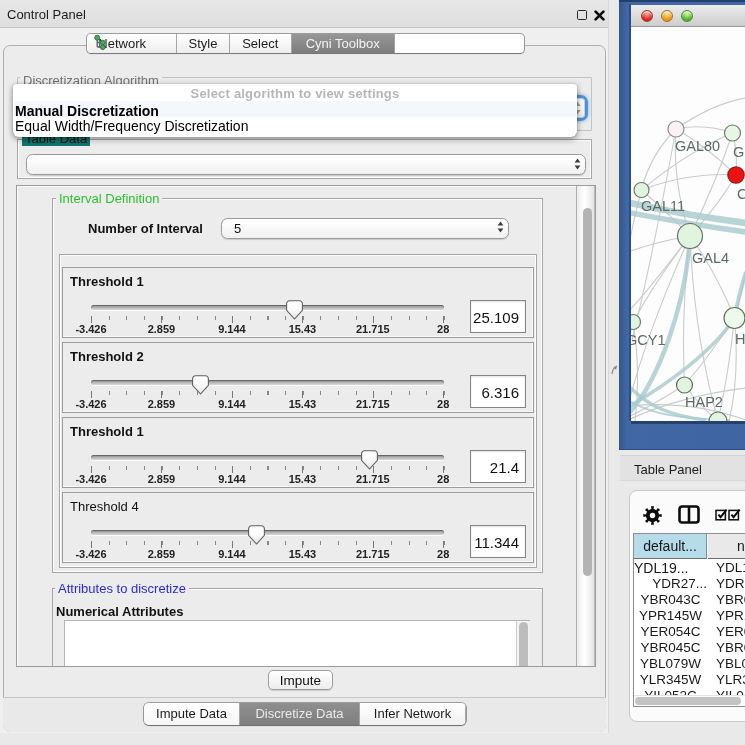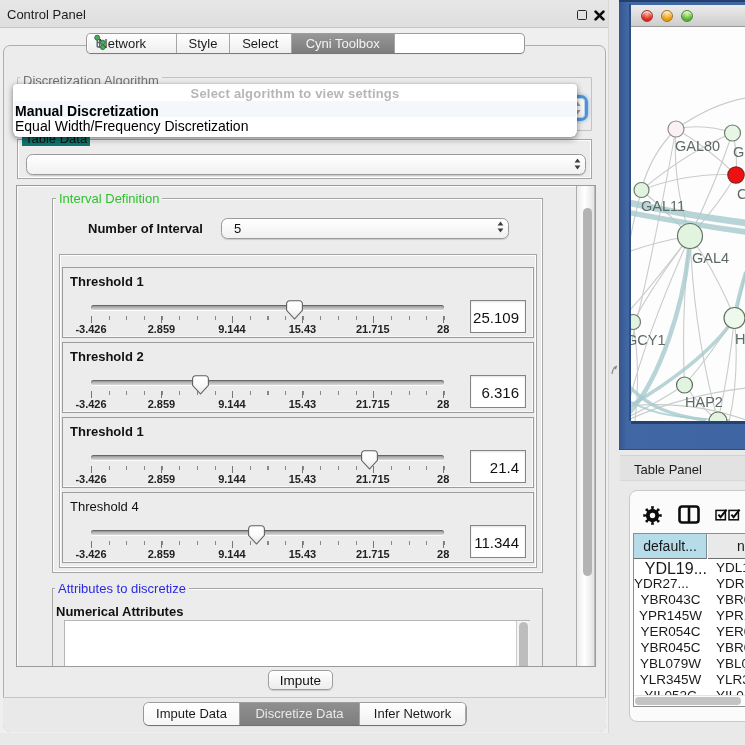--- a/index.html
+++ b/index.html
@@ -276,23 +276,23 @@
     <path d="M3.4 6.6l2.2 2.6L11.6 1.6" fill="none" stroke="#0c0c0c" stroke-width="2"></path>
   </svg>
 <svg class="a" style="left:727.5px;top:508px" width="13" height="13" viewBox="0 0 13 13">
     <rect x="1" y="2.4" width="9.4" height="9.4" fill="none" stroke="#0c0c0c" stroke-width="1.5"></rect>
     <path d="M3.4 6.6l2.2 2.6L11.6 1.6" fill="none" stroke="#0c0c0c" stroke-width="2"></path>
   </svg>
 <div class="a" style="left:633px;top:533px;width:112px;height:174px;border:1px solid #8e8e8e;border-right:none;background:#fff"></div>
 <div class="a" style="left:634px;top:534px;width:73px;height:25px;background:#b6dcea;border-right:1px solid #7c8f98;border-bottom:1px solid #6f6f6f;font-size:14px;color:#1a1a1a;text-align:center;line-height:25px">default...</div>
 <div class="a" style="left:708px;top:534px;width:37px;height:25px;background:#e9e9e9;border-bottom:1px solid #6f6f6f;font-size:14px;color:#1a1a1a;padding-left:29px;line-height:25px">n</div>
 <div class="a" style="left:634px;top:560px;width:111px;height:135px;overflow:hidden">
-<div class="a" style="left:0;top:0px;width:73px;font-size:16px;color:#1a1a1a;text-align:right">YDL19...</div>
+<div class="a" style="left:0;top:0px;width:73px;font-size:14px;color:#1a1a1a;text-align:left">YDL19...</div>
 <div class="a" style="left:82px;top:0px;font-size:13.5px;color:#1a1a1a;white-space:nowrap">YDL1</div>
-<div class="a" style="left:0;top:16px;width:73px;font-size:13.5px;color:#1a1a1a;text-align:left">YDR27...</div>
+<div class="a" style="left:0;top:16px;width:73px;font-size:13.5px;color:#1a1a1a;text-align:right">YDR27...</div>
 <div class="a" style="left:82px;top:16px;font-size:13.5px;color:#1a1a1a;white-space:nowrap">YDR2</div>
 <div class="a" style="left:0;top:32px;width:73px;font-size:13.5px;color:#1a1a1a;text-align:center">YBR043C</div>
 <div class="a" style="left:82px;top:32px;font-size:13.5px;color:#1a1a1a;white-space:nowrap">YBR0</div>
 <div class="a" style="left:0;top:48px;width:73px;font-size:13.5px;color:#1a1a1a;text-align:center">YPR145W</div>
 <div class="a" style="left:82px;top:48px;font-size:13.5px;color:#1a1a1a;white-space:nowrap">YPR1</div>
 <div class="a" style="left:0;top:64px;width:73px;font-size:13.5px;color:#1a1a1a;text-align:center">YER054C</div>
 <div class="a" style="left:82px;top:64px;font-size:13.5px;color:#1a1a1a;white-space:nowrap">YER0</div>
 <div class="a" style="left:0;top:80px;width:73px;font-size:13.5px;color:#1a1a1a;text-align:center">YBR045C</div>
 <div class="a" style="left:82px;top:80px;font-size:13.5px;color:#1a1a1a;white-space:nowrap">YBR0</div>
 <div class="a" style="left:0;top:96px;width:73px;font-size:13.5px;color:#1a1a1a;text-align:center">YBL079W</div>

